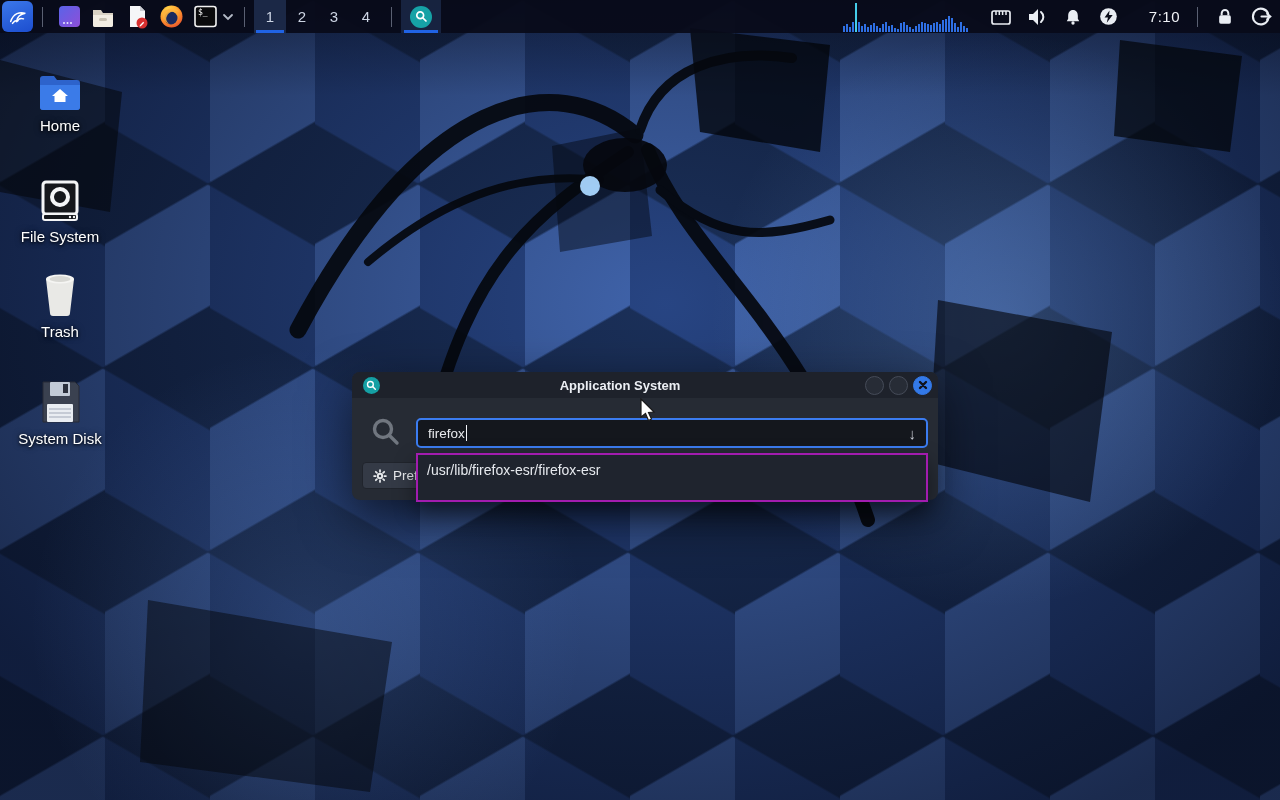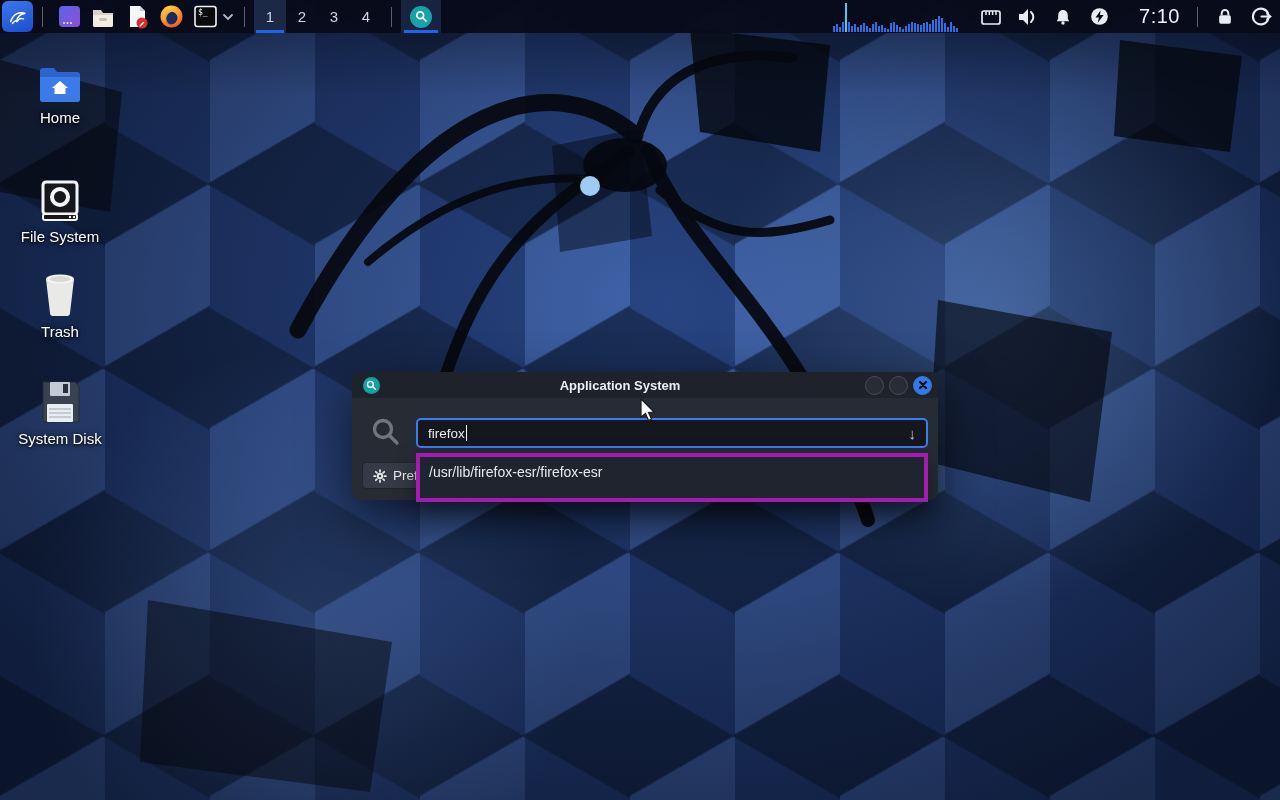--- a/index.html
+++ b/index.html
@@ -51,21 +51,21 @@
     height:3px; background:#2063e4; }
   .teal-circle { width:22px; height:22px; border-radius:50%; background:#16a2a6;
     display:flex; align-items:center; justify-content:center; }
   .spacer { flex:1; }
   .cpu-graph { width:128px; height:31px; display:flex; align-items:flex-end; gap:1px;
     margin-right:12px; }
   .cpubar { width:2px; background:#2e6fe4; }
   .cpubar.hot { background:#45cdea; }
   .tray-icon { width:24px; height:24px; margin:0 6px; display:flex;
     align-items:center; justify-content:center; }
-  .clock { color:#f0f2f6; font-size:20px; margin:0 8px 0 22px; letter-spacing:0.5px; }
+  .clock { color:#f0f2f6; font-size:15px; margin:0 8px 0 22px; letter-spacing:0.5px; }
   .act-btn { width:26px; height:26px; margin:0 5px; display:flex; align-items:center;
     justify-content:center; }
   .panel .last { margin-right:6px; }
 
   
   .desk-icon { position:absolute; left:12px; width:96px; text-align:center; }
   .desk-icon .iconbox { height:46px; display:flex; align-items:flex-end; justify-content:center; }
   .desk-icon .dlabel { margin-top:6px; color:#ffffff; font-size:15px;
     text-shadow:0 1px 3px rgba(0,0,0,0.95), 0 0 6px rgba(0,0,0,0.6); }
 
@@ -88,21 +88,21 @@
     display:flex; align-items:center; padding:0 10px; }
   .dlg-input .ival { color:#e8eaed; font-size:13.5px; }
   .caret { width:1.5px; height:16px; background:#f2f4f8; margin-left:1px; }
   .dlg-input .drop { margin-left:auto; color:#c9cdd5; font-size:15px; }
   .pref-btn { position:absolute; left:10px; top:90px; height:27px;
     background:#343a46; border:1px solid #20242c; border-radius:4px;
     display:flex; align-items:center; padding:0 10px; gap:6px;
     color:#e8eaed; font-size:13.5px; white-space:nowrap; overflow:hidden;
     width:118px; }
   .popup { position:absolute; left:416px; top:453px; width:512px; height:49px;
-    background:#1f242e; border:4px solid #a21caf; box-shadow:0 10px 22px rgba(0,0,0,0.45);
+    background:#1f242e; border:2px solid #a21caf; box-shadow:0 10px 22px rgba(0,0,0,0.45);
     z-index:70; padding:7px 9px; }
   .popup .row { color:#e6e9ee; font-size:14px; }
 
   .mouse-cursor { position:absolute; left:636px; top:398px; z-index:99; pointer-events:none; }
 </style>
 </head>
 <body>
 
 <div class="wallpaper"></div>
 <div class="wallpaper-shade"></div>
@@ -290,21 +290,21 @@
     </svg>
   </div>
   <div class="act-btn last">
     <svg width="21" height="21" viewBox="0 0 24 24" fill="none" stroke="#e9edf3" stroke-width="2.4" stroke-linecap="round">
       <path d="M19.5 8.5 A9 9 0 1 0 19.5 15.5"></path>
       <path d="M12 12 h9.5 M18.5 8.8 L22 12 l-3.5 3.2"></path>
     </svg>
   </div>
 </div>
 
-<div class="desk-icon" style="top:57px">
+<div class="desk-icon" style="top:65px">
   <div class="iconbox">
     <svg width="44" height="38" viewBox="0 0 44 38">
       <path d="M2 6 a3 3 0 0 1 3 -3 h11 l3 4 h20 a3 3 0 0 1 3 3 v24 a3 3 0 0 1 -3 3 H5 a3 3 0 0 1 -3 -3 z" fill="#2d63cc"></path>
       <path d="M2 12 h40 v22 a3 3 0 0 1 -3 3 H5 a3 3 0 0 1 -3 -3 z" fill="#3b7be8"></path>
       <path d="M22 16 l8 7 h-2.5 v6 h-11 v-6 H14 z" fill="#ffffff"></path>
     </svg>
   </div>
   <div class="dlabel">Home</div>
 </div>
 

